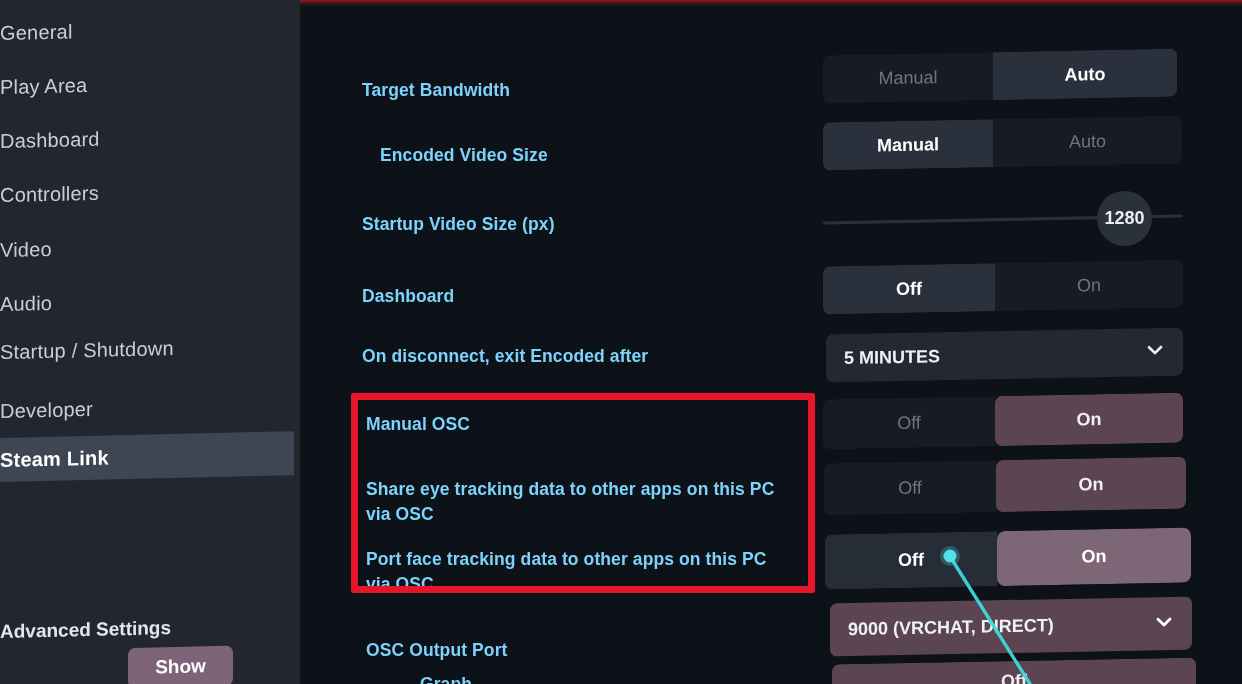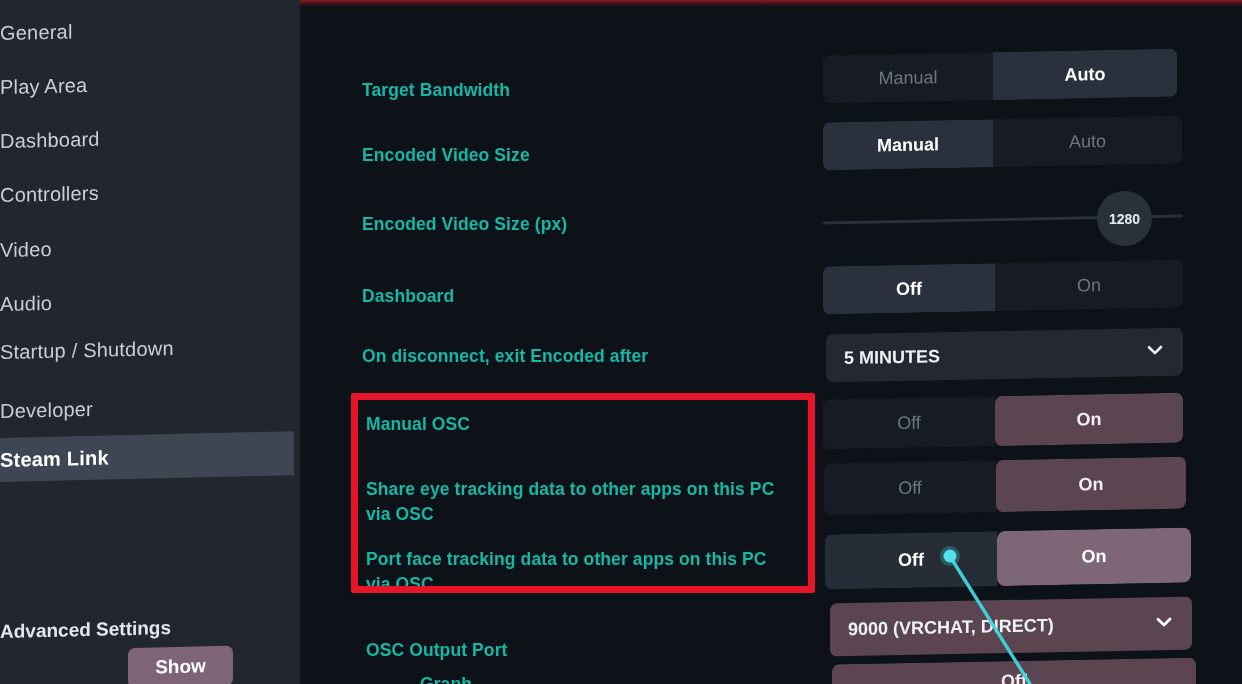--- a/index.html
+++ b/index.html
@@ -55,21 +55,21 @@
     position:absolute;
     background:#7e6478; color:#fff;
     font-size:19px; font-weight:bold;
     display:flex; align-items:center; justify-content:center;
     border-radius:7px;
   }
 
   
   .row{ position:absolute; left:0; width:950px; }
   .row-label{
-    position:absolute; color:#14b8a6; font-size:17.5px;
+    position:absolute; color:#7dd3fc; font-size:17.5px;
     font-weight:bold; letter-spacing:.1px;
     line-height:25px; white-space:nowrap;
   }
   .row-label.wrap{ white-space:normal; width:430px;margin-top:20px; }
 
   
   .seg{
     position:absolute; display:flex; border-radius:7px; overflow:hidden;
   }
   .seg .sg{
@@ -82,21 +82,21 @@
   .sg.on-purple-hi{ background:#7d6676; color:#ffffff; font-weight:bold; }
 
   
   .slider-track{
     position:absolute; height:3px; background:#2b313b; border-radius:2px;
   }
   .slider-knob{
     position:absolute; border-radius:50%;
     background:#2b313b;
     display:flex; align-items:center; justify-content:center;
-    color:#e9edf4; font-size:14px; font-weight:bold;
+    color:#e9edf4; font-size:18px; font-weight:bold;
   }
 
   
   .dropdown{
     position:absolute; border-radius:7px;
     display:flex; align-items:center;
     padding:0 18px;
     font-size:18px; font-weight:bold; color:#eef1f6;
   }
   .dropdown.dark{ background:#232831; }
@@ -128,29 +128,29 @@
 
   <div class="row">
     <div class="row-label" style="left:362px; top:78px;">Target Bandwidth</div>
     <div class="seg" style="left:823px; top:52px; width:354px; height:48px; transform:skewY(-1.1deg);">
       <div class="sg off" style="width:170px;">Manual</div>
       <div class="sg on-slate" style="width:184px;">Auto</div>
     </div>
   </div>
 
   <div class="row">
-    <div class="row-label" style="left:362px; top:143px;">Encoded Video Size</div>
+    <div class="row-label" style="left:380px; top:143px;">Encoded Video Size</div>
     <div class="seg" style="left:823px; top:119px; width:359px; height:48px; transform:skewY(-1.1deg);">
       <div class="sg on-slate" style="width:170px;">Manual</div>
       <div class="sg off" style="width:189px;">Auto</div>
     </div>
   </div>
 
   <div class="row">
-    <div class="row-label" style="left:362px; top:212px;">Encoded Video Size (px)</div>
+    <div class="row-label" style="left:362px; top:212px;">Startup Video Size (px)</div>
     <div class="slider-track" style="left:823px; top:218px; width:360px; transform:skewY(-1.1deg);"></div>
     <div class="slider-knob" style="left:1097px; top:191px; width:55px; height:55px;">1280</div>
   </div>
 
   <div class="row">
     <div class="row-label" style="left:362px; top:284px;">Dashboard</div>
     <div class="seg" style="left:823px; top:263px; width:360px; height:48px; transform:skewY(-1.1deg);">
       <div class="sg on-slate" style="width:172px;">Off</div>
       <div class="sg off" style="width:188px;">On</div>
     </div>

